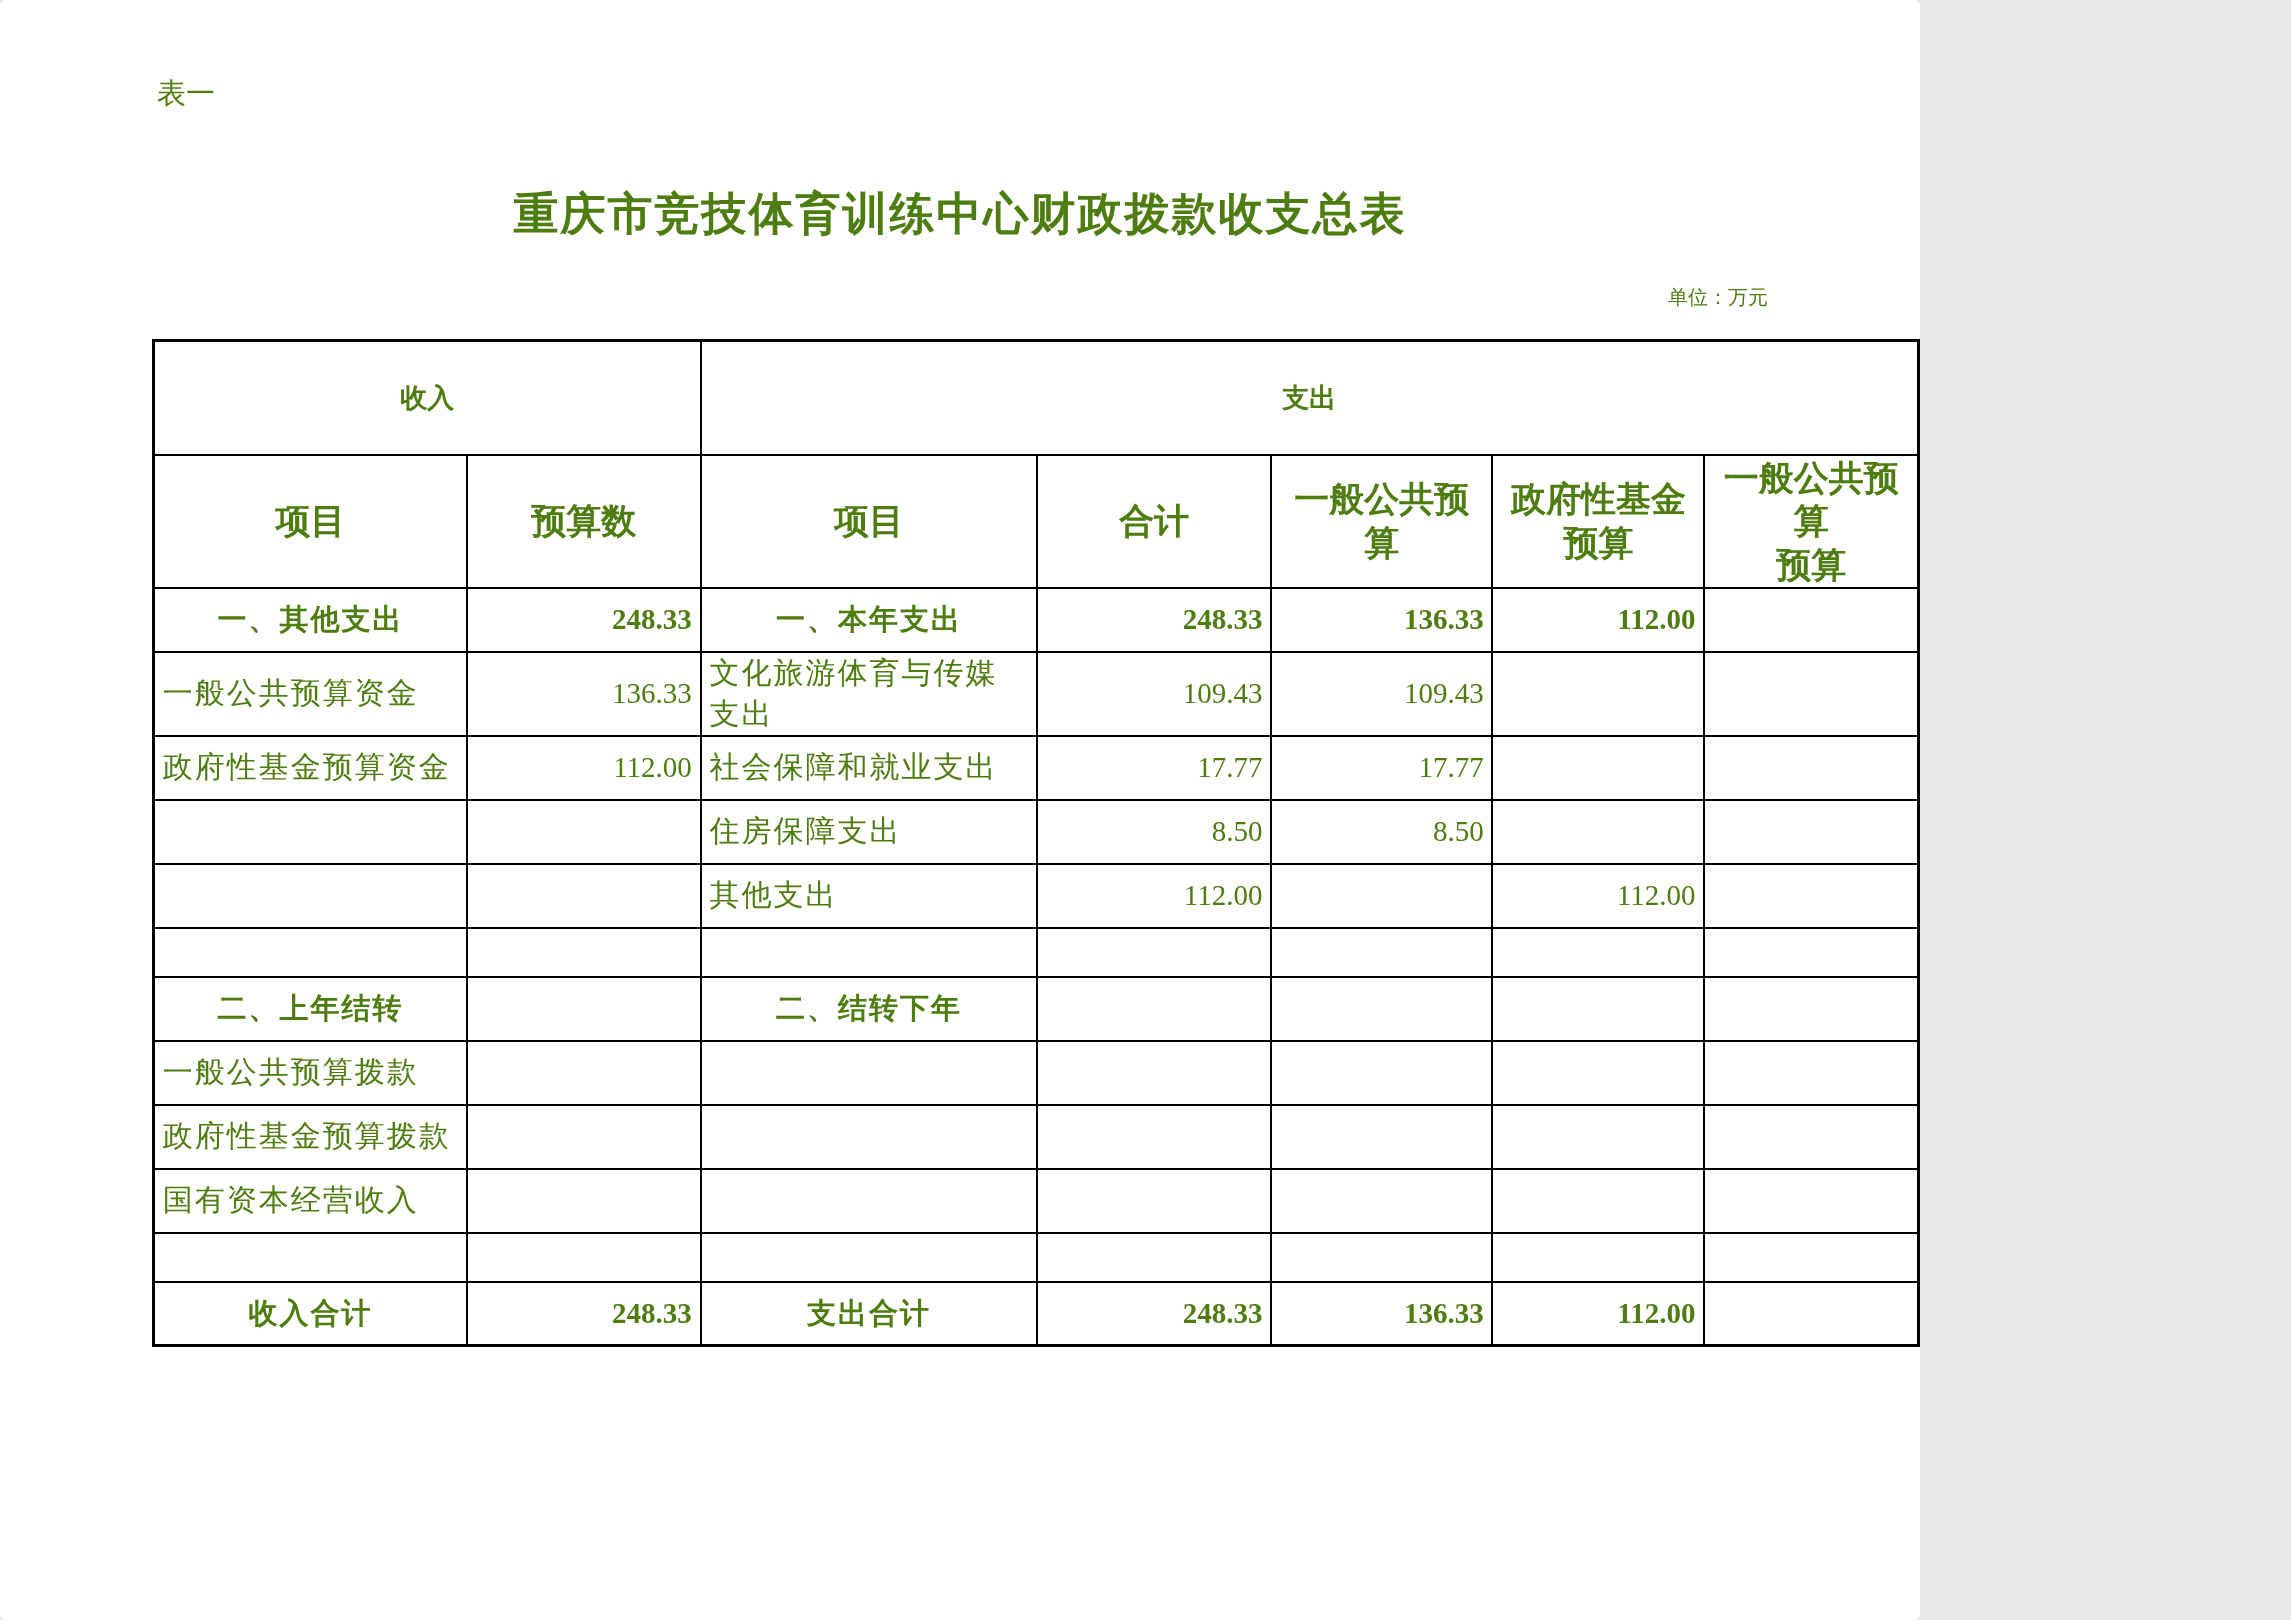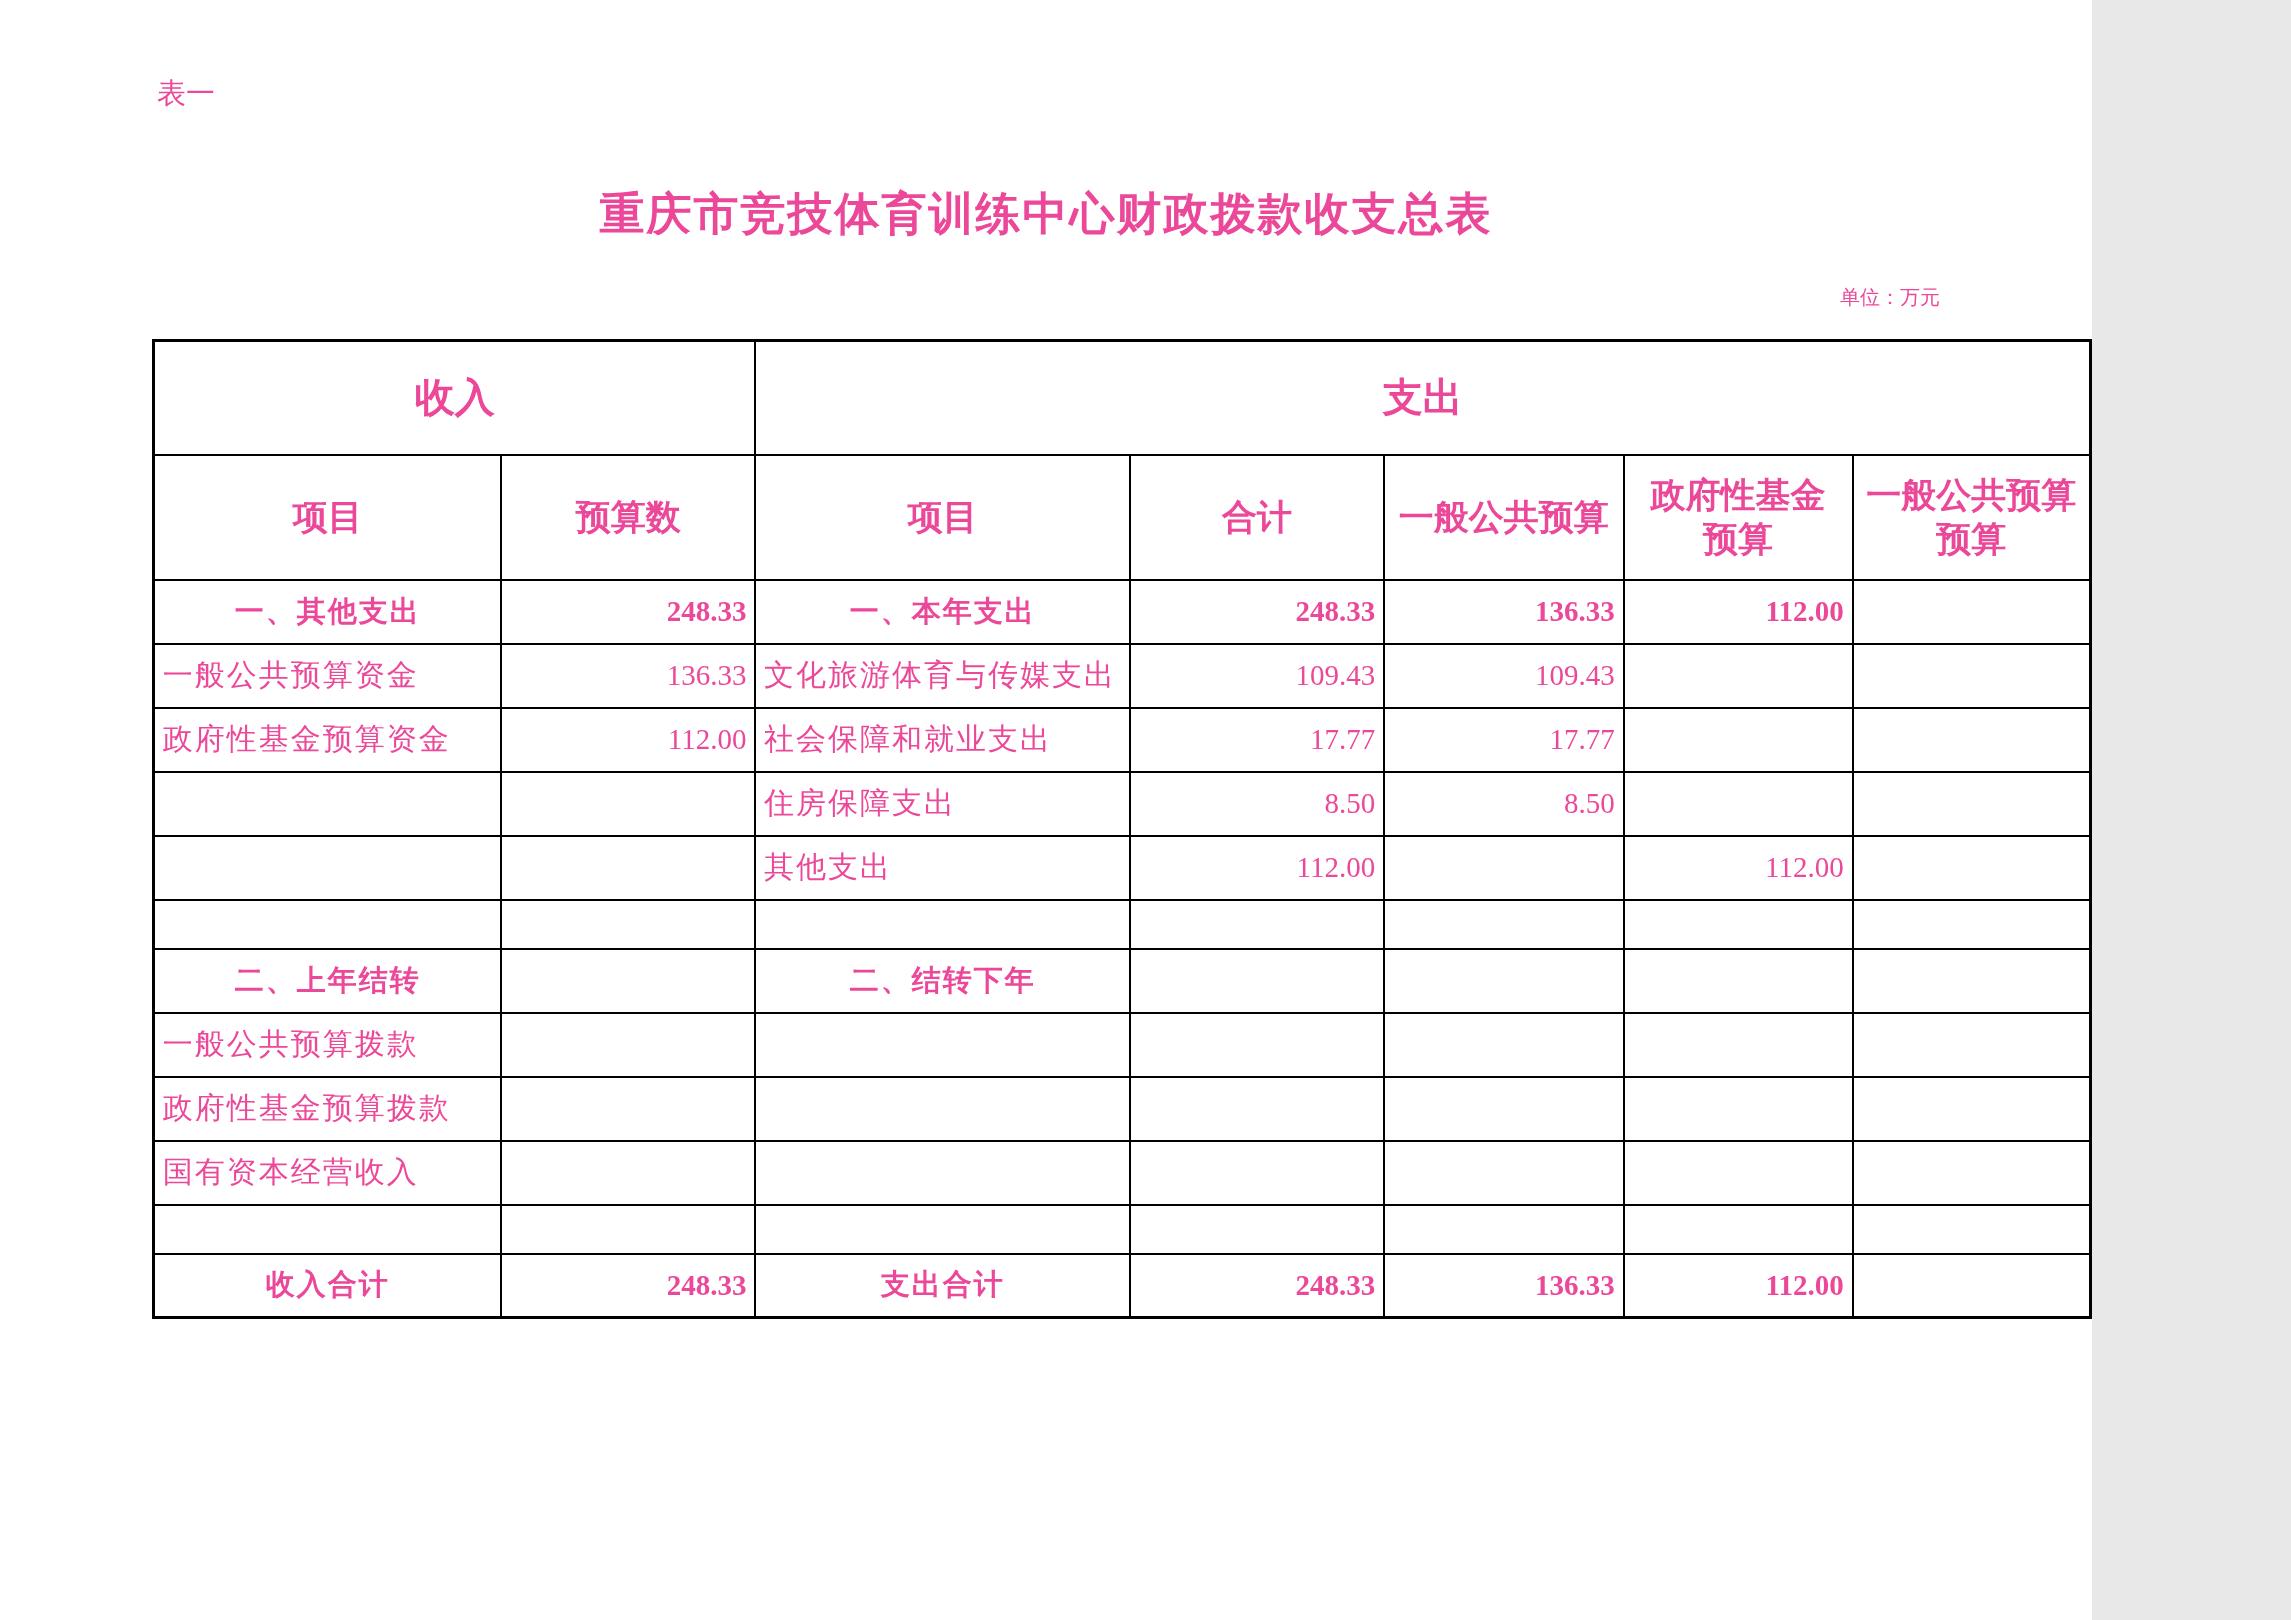--- a/index.html
+++ b/index.html
@@ -1,23 +1,24 @@
 <!DOCTYPE html>
 <html><head>
 <meta charset="utf-8">
 <style>
   html, body { margin: 0; padding: 0; background: #e8e8e8; }
   .sheet {
     position: relative;
-    width: 2092px;
+    width: 1920px;
     height: 1620px;
     background: #ffffff;
     overflow: hidden;
-    color: #ec4899;
-    font-family: "Liberation Serif", serif;
+    color: #4d7c0f;
+    font-family: "Liberation Serif", serif;
+    border-radius: 6px;
   }
   .table-label {
     position: absolute;
     left: 157px;
     top: 74px;
     font-size: 29px;
     font-family: "Liberation Serif", serif;
   }
   .doc-title {
     position: absolute;
@@ -51,21 +52,21 @@
     vertical-align: middle;
     overflow: hidden;
   }
   tr.group-row { height: 114px; }
   tr.colhead-row { height: 125px; }
   th.group, th.colhead {
     font-family: "Liberation Sans", sans-serif;
     font-weight: bold;
     text-align: center;
   }
-  th.group { font-size: 40px; }
+  th.group { font-size: 27px; }
   th.colhead { font-size: 35px; line-height: 1.25; white-space: pre-line; }
   tbody tr { height: 64px; }
   tbody tr.short { height: 49px; }
   tbody td { font-size: 30px; }
   td.item-left {
     text-align: left;
     letter-spacing: 2px;
     font-family: "Liberation Serif", serif;
   }
   td.item-center {

